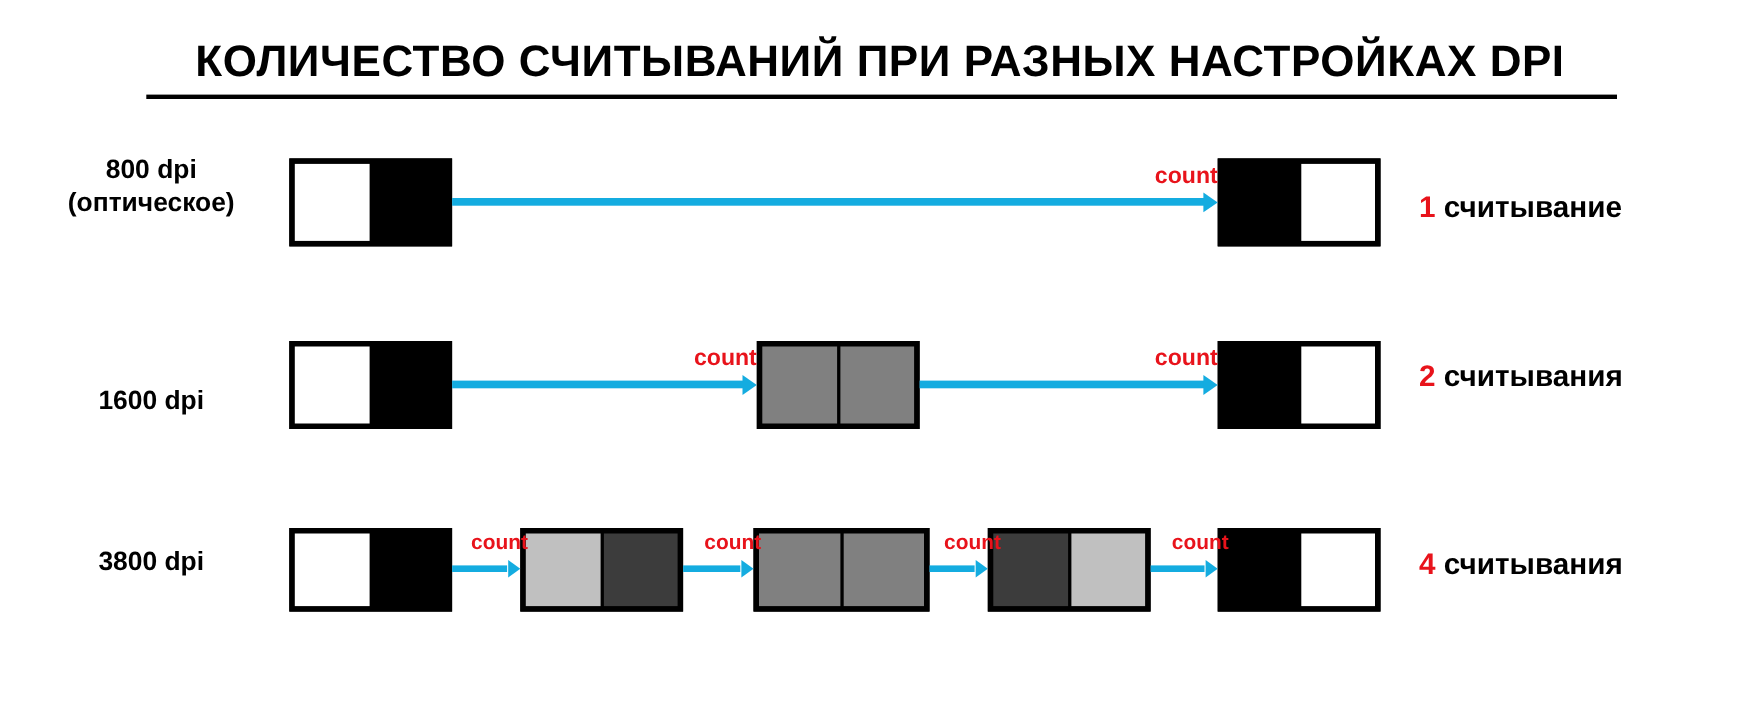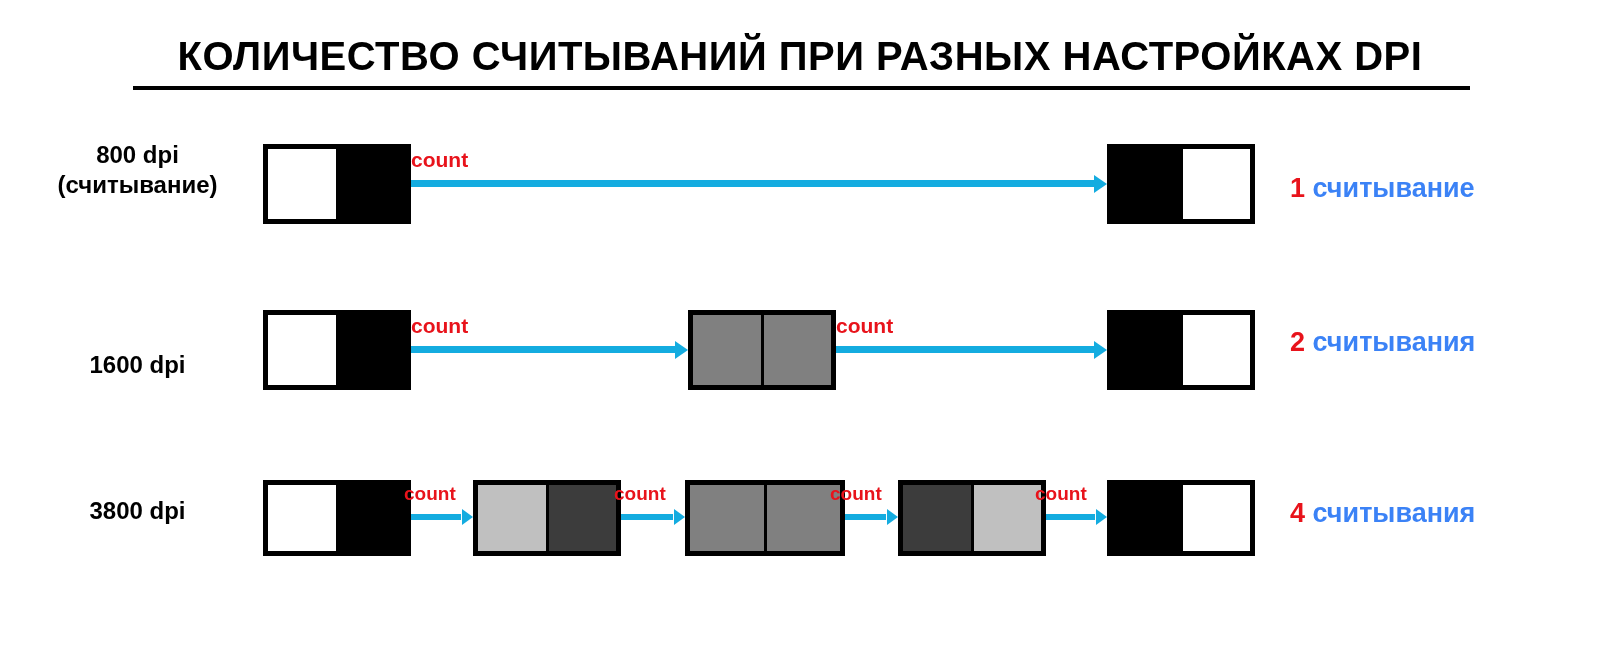--- a/index.html
+++ b/index.html
@@ -75,21 +75,21 @@
     font-family: "Liberation Sans", sans-serif;
     font-weight: bold;
     font-size: 27px;
     color: #000000;
     white-space: nowrap;
   }
   #row-0 .row-result { top: 51px; }
   #row-1 .row-result { top: 39px; }
   #row-2 .row-result { top: 40px; }
   .result-count { color: #e8131b; }
-  .result-word  { color: #3b82f6; }
+  .result-word  { color: #000000; }
 
   
   .pixbox {
     position: absolute;
     box-sizing: border-box;
     border: 5px solid #000000;
     background: #000000;
     display: flex;
     top: 22px;
     height: 80px;
@@ -129,39 +129,39 @@
   }
   #row-2 .arrow .head {
     border-top-width: 8px;
     border-bottom-width: 8px;
     border-left-width: 11px;
   }
 
   
   .count-label {
     position: absolute;
-    text-align: left;
+    text-align: right;
     font-family: "Liberation Sans", sans-serif;
     font-weight: bold;
     color: #e8131b;
     white-space: nowrap;
   }
   #row-0 .count-label, #row-1 .count-label { font-size: 21px; top: 26px; }
   #row-2 .count-label { font-size: 19px; top: 25px; }
 </style>
 </head>
 <body>
 
 <div id="title">КОЛИЧЕСТВО СЧИТЫВАНИЙ ПРИ РАЗНЫХ НАСТРОЙКАХ DPI</div>
 <div id="title-underline"></div>
 
 <div class="row" id="row-0">
     <div class="row-label">
       <span class="label-line">800 dpi</span>
-      <span class="label-line">(считывание)</span>
+      <span class="label-line">(оптическое)</span>
     </div>
     <div class="pixbox" style="left: 263px; width: 148px;">
       <div class="half" style="background: rgb(255, 255, 255);"></div>
       <div class="half" style="background: rgb(0, 0, 0);"></div>
     </div>
     <div class="pixbox" style="left: 1107px; width: 148px;">
       <div class="half" style="background: rgb(0, 0, 0);"></div>
       <div class="half" style="background: rgb(255, 255, 255);"></div>
     </div>
     <div class="arrow" style="left: 411px; width: 696px;">

